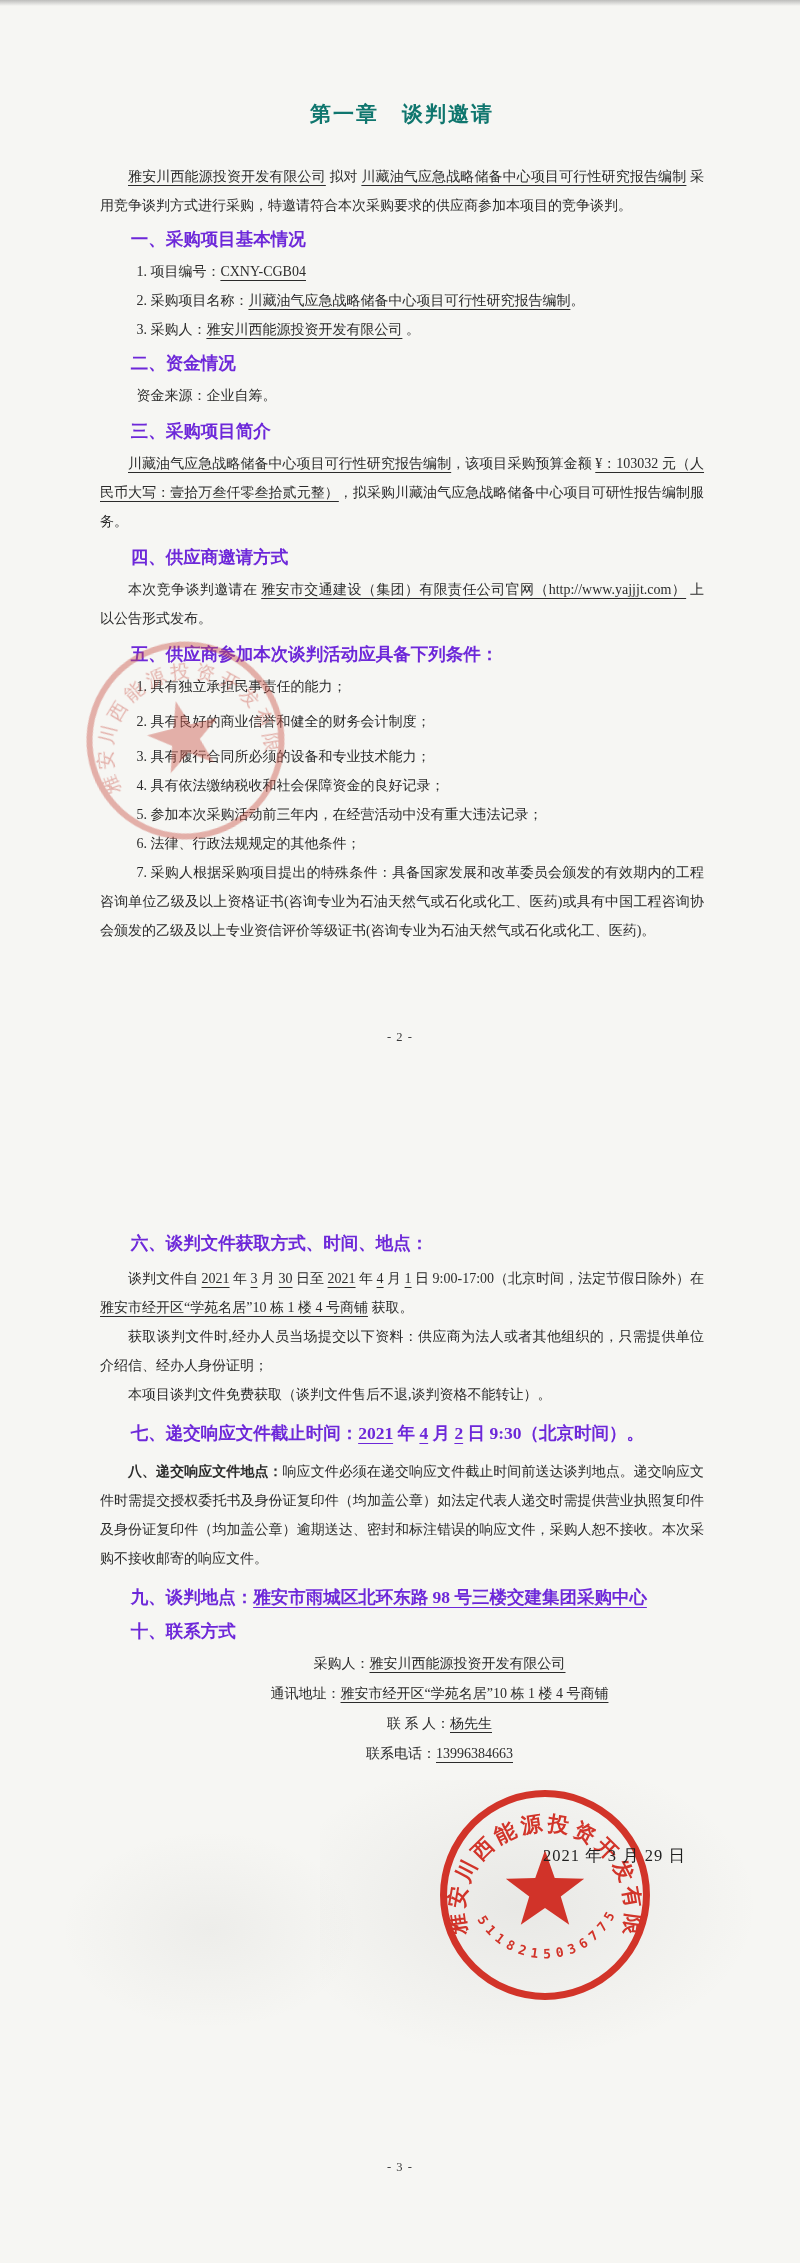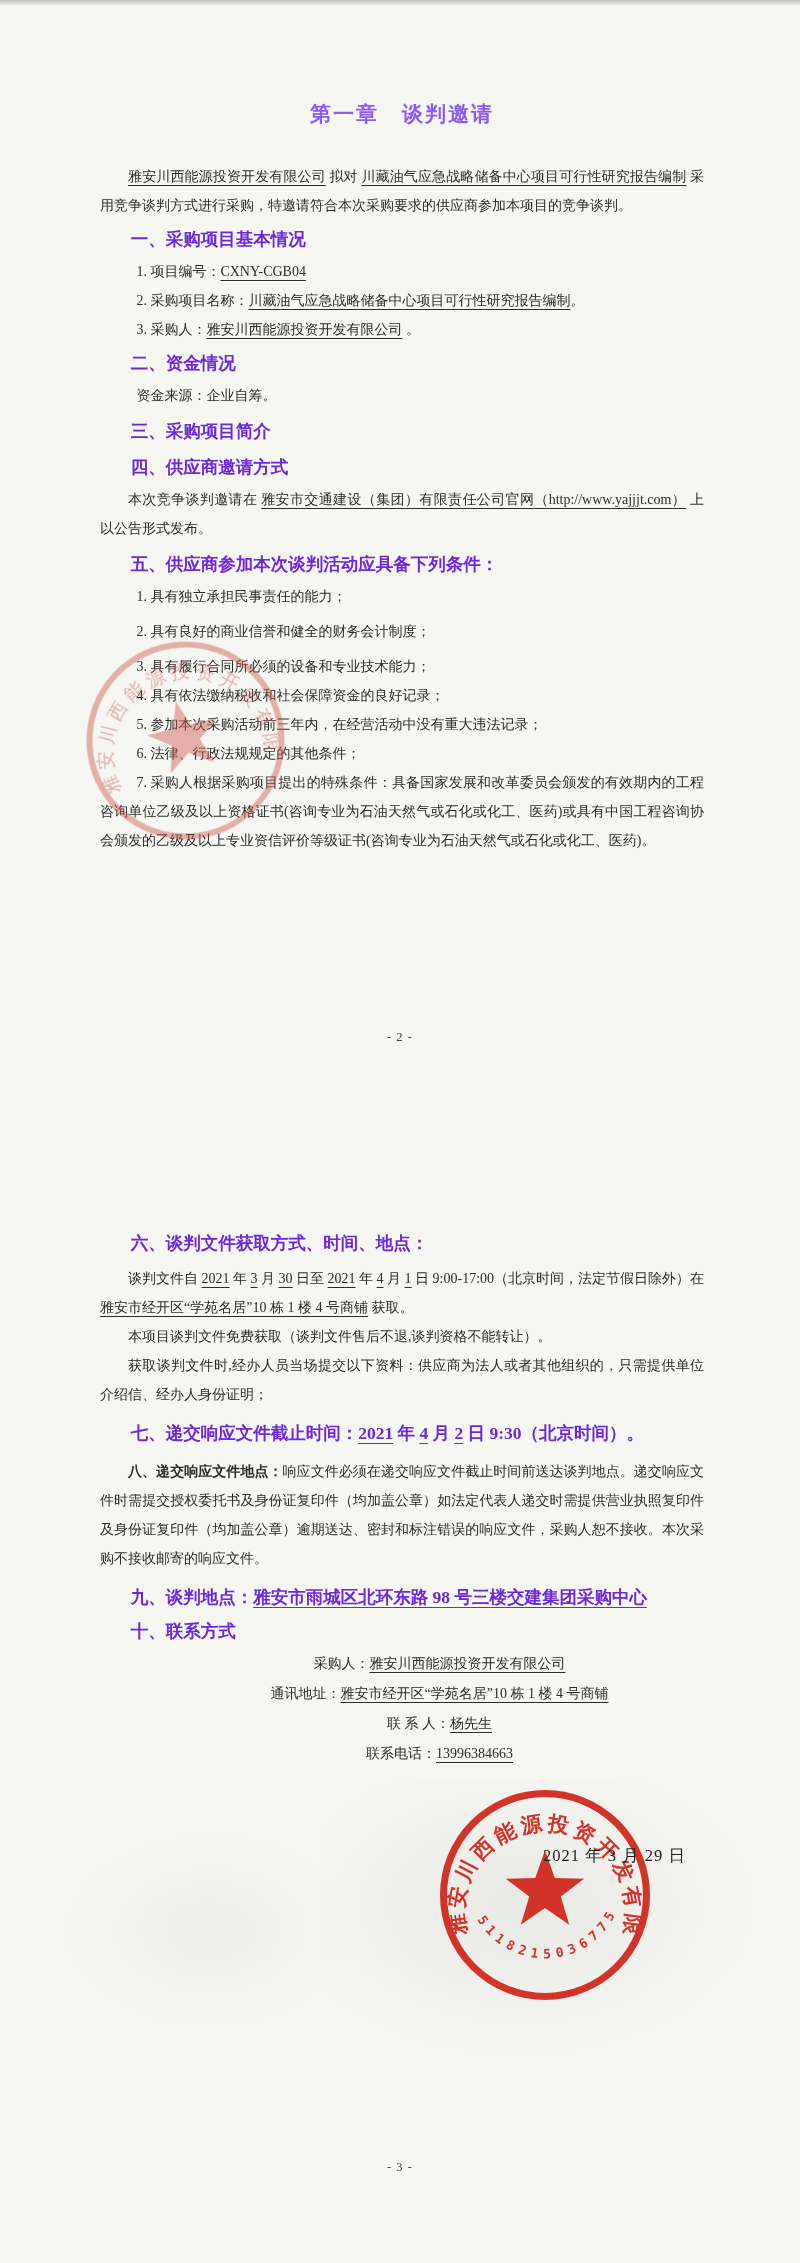--- a/index.html
+++ b/index.html
@@ -7,21 +7,21 @@
     position:relative;width:800px;height:2263px;margin:0 auto;
     background:#f6f6f3;overflow:hidden;
     font-family:"Liberation Serif","DejaVu Serif",serif;
     color:#2b2b2b;
   }
   .scan-edge{position:absolute;top:0;left:0;width:800px;height:6px;
     background:linear-gradient(#bdbdbb,rgba(246,246,243,0));}
   .col{position:absolute;left:100px;width:604px;}
   .p1-col{top:100px;}
   .p2-col{top:1224px;}
-  .title{font-size:21px;font-weight:bold;color:#8b5cf6;text-align:center;
+  .title{font-size:21px;font-weight:bold;color:#0f766e;text-align:center;
     margin:0 0 34px 0;letter-spacing:2px;}
   p{margin:0;font-size:14px;line-height:29px;text-align:justify;}
   .ind{text-indent:2em;}
   .itm{text-indent:2.6em;}
   .hd{font-size:17.5px;font-weight:bold;color:#6d28d9;text-indent:1.75em;
     line-height:30px;margin:4px 0 3px 0;text-align:left;}
   .gap-s{margin-top:6px;}
   .gap-m{margin-top:9px;}
   .u{text-decoration:underline;text-underline-offset:4px;text-decoration-thickness:1px;}
   .b{font-weight:bold;}
@@ -55,20 +55,21 @@
 
     <p class="hd">一、采购项目基本情况</p>
     <p class="itm"><span>1. 项目编号：</span><span class="u">CXNY-CGB04</span></p>
     <p class="itm"><span>2. 采购项目名称：</span><span class="u">川藏油气应急战略储备中心项目可行性研究报告编制</span><span>。</span></p>
     <p class="itm"><span>3. 采购人：</span><span class="u">雅安川西能源投资开发有限公司</span><span> 。</span></p>
 
     <p class="hd">二、资金情况</p>
     <p class="itm">资金来源：企业自筹。</p>
 
     <p class="hd gap-s">三、采购项目简介</p>
+    <p class="ind"><span class="u">川藏油气应急战略储备中心项目可行性研究报告编制</span><span>，该项目采购预算金额 </span><span class="u">¥：103032 元（人民币大写：壹拾万叁仟零叁拾贰元整）</span><span>，拟采购川藏油气应急战略储备中心项目可研性报告编制服务。</span></p>
 
     <p class="hd gap-s">四、供应商邀请方式</p>
     <p class="ind"><span>本次竞争谈判邀请在 </span><span class="u">雅安市交通建设（集团）有限责任公司官网（http://www.yajjjt.com）</span><span> 上以公告形式发布。</span></p>
 
     <p class="hd gap-s">五、供应商参加本次谈判活动应具备下列条件：</p>
     <p class="itm">1. 具有独立承担民事责任的能力；</p>
     <p class="itm gap-s">2. 具有良好的商业信誉和健全的财务会计制度；</p>
     <p class="itm gap-s">3. 具有履行合同所必须的设备和专业技术能力；</p>
     <p class="itm">4. 具有依法缴纳税收和社会保障资金的良好记录；</p>
     <p class="itm">5. 参加本次采购活动前三年内，在经营活动中没有重大违法记录；</p>
@@ -85,22 +86,22 @@
     <circle cx="102.5" cy="102.5" r="96" fill="none" stroke="currentColor" stroke-width="6"></circle>
     <polygon points="102.5,62 111.3,87.9 138.6,88.3 116.8,104.6 124.8,130.7 102.5,115 80.2,130.7 88.2,104.6 66.4,88.3 93.7,87.9" fill="currentColor"></polygon>
     <text font-size="19" fill="currentColor" font-family="Liberation Serif, serif">
       <textPath href="#fadedArcTop" startOffset="4" textLength="325" lengthAdjust="spacing">雅安川西能源投资开发有限公司</textPath>
     </text>
   </svg>
 
   <div class="col p2-col">
     <p class="hd">六、谈判文件获取方式、时间、地点：</p>
     <p class="ind gap-s"><span>谈判文件自 </span><span class="u">2021</span><span> 年 </span><span class="u">3</span><span> 月 </span><span class="u">30</span><span> 日至 </span><span class="u">2021</span><span> 年 </span><span class="u">4</span><span> 月 </span><span class="u">1</span><span> 日 9:00-17:00（北京时间，法定节假日除外）在 </span><span class="u">雅安市经开区“学苑名居”10 栋 1 楼 4 号商铺</span><span> 获取。</span></p>
+    <p class="ind">获取谈判文件时,经办人员当场提交以下资料：供应商为法人或者其他组织的，只需提供单位介绍信、经办人身份证明；</p>
     <p class="ind">本项目谈判文件免费获取（谈判文件售后不退,谈判资格不能转让）。</p>
-    <p class="ind">获取谈判文件时,经办人员当场提交以下资料：供应商为法人或者其他组织的，只需提供单位介绍信、经办人身份证明；</p>
 
     <p class="hd gap-m"><span class="b">七、递交响应文件截止时间：</span><span class="u">2021</span><span> 年 </span><span class="u">4</span><span> 月 </span><span class="u">2</span><span> 日 9:30（北京时间）。</span></p>
     <p class="ind gap-m"><span class="b">八、递交响应文件地点：</span><span>响应文件必须在递交响应文件截止时间前送达谈判地点。递交响应文件时需提交授权委托书及身份证复印件（均加盖公章）如法定代表人递交时需提供营业执照复印件及身份证复印件（均加盖公章）逾期送达、密封和标注错误的响应文件，采购人恕不接收。本次采购不接收邮寄的响应文件。</span></p>
     <p class="hd gap-m"><span class="b">九、谈判地点：</span><span class="u b">雅安市雨城区北环东路 98 号三楼交建集团采购中心</span></p>
 
     <p class="hd">十、联系方式</p>
     <p class="contact-line"><span>采购人：</span><span class="u">雅安川西能源投资开发有限公司</span></p>
     <p class="contact-line"><span>通讯地址：</span><span class="u">雅安市经开区“学苑名居”10 栋 1 楼 4 号商铺</span></p>
     <p class="contact-line"><span>联 系 人：</span><span class="u">杨先生</span></p>
     <p class="contact-line"><span>联系电话：</span><span class="u">13996384663</span></p>

